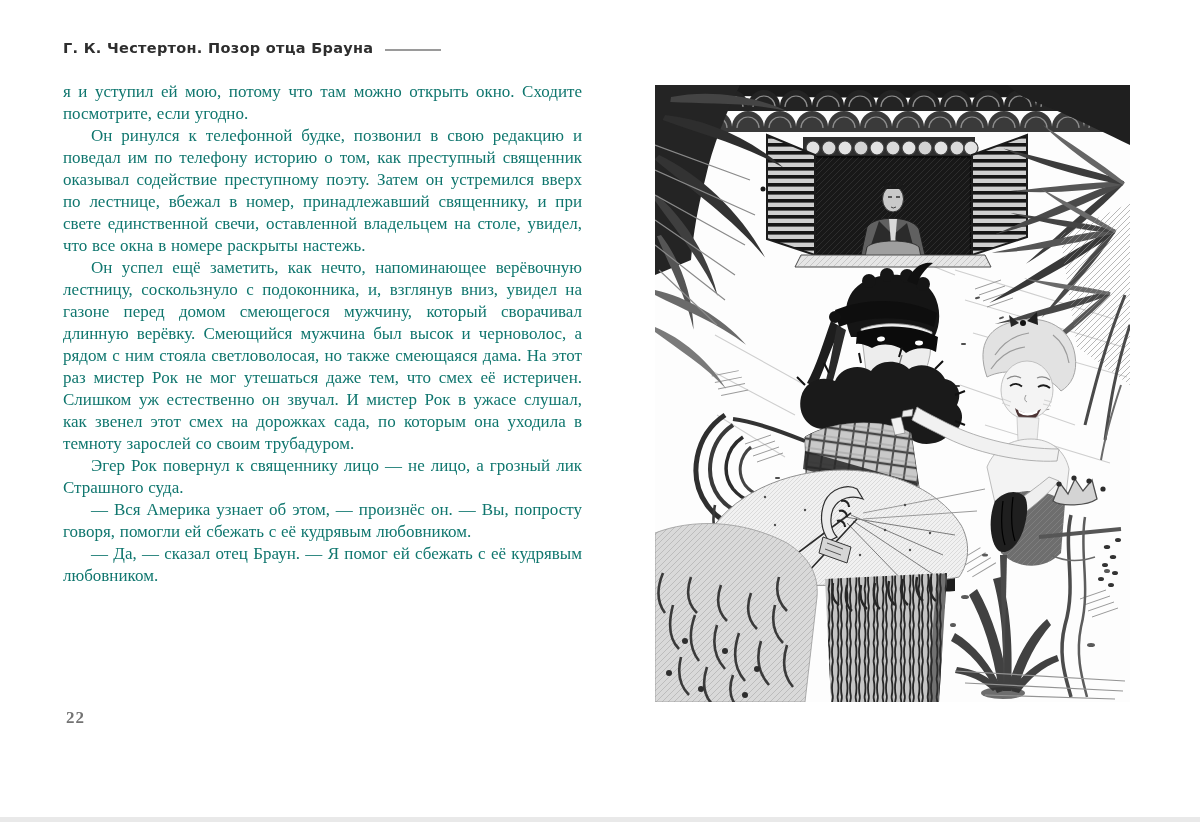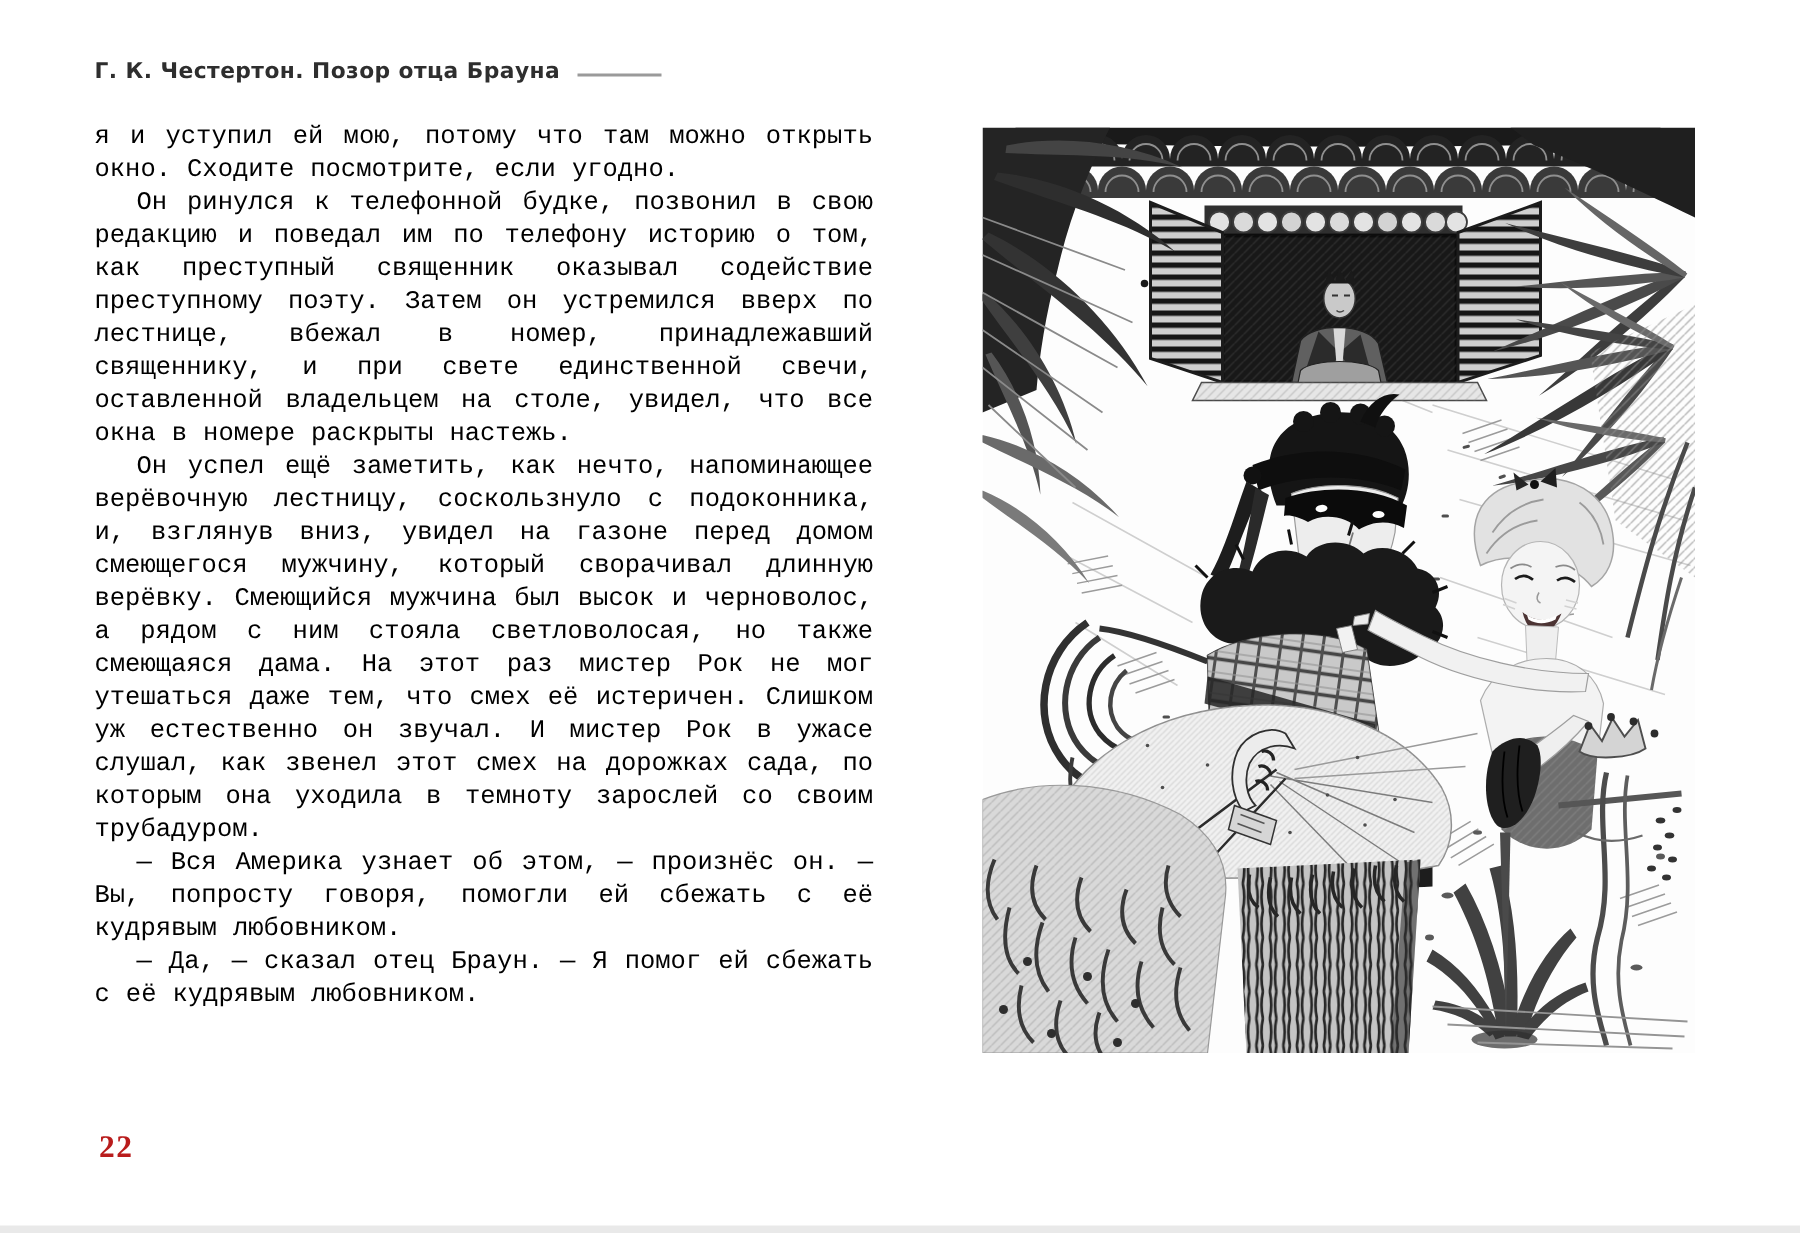--- a/index.html
+++ b/index.html
@@ -12,30 +12,30 @@
   
   .text-page{position:absolute;left:63px;top:40px;width:519px;}
   .running-header{
     display:flex;align-items:center;gap:12px;
     font-family:"DejaVu Sans",sans-serif;font-weight:700;
     font-size:14.5px;letter-spacing:.3px;color:#2e2e2e;
   }
   .header-rule{display:inline-block;width:56px;height:2px;background:#9a9a9a;margin-top:3px;}
   .body-text{
     margin-top:25px;
-    font-family:Liberation Mono, monospace;
-    font-size:17px;line-height:22px;color:#000000;
+    font-family:Liberation Serif, serif;
+    font-size:17px;line-height:22px;color:#0f766e;
     text-align:justify;word-spacing:.5px;
   }
   .body-text p{margin:0;text-indent:28px;}
   .body-text p.noindent{text-indent:0;}
   .page-number{
-    position:absolute;left:66px;top:752px;
-    font-family:"Liberation Serif",serif;font-size:21px;
-    font-weight:600;color:#b91c1c;letter-spacing:1px;
+    position:absolute;left:66px;top:708px;
+    font-family:"Liberation Serif",serif;font-size:17px;
+    font-weight:600;color:#737373;letter-spacing:1px;
   }
 
   
   .illo{position:absolute;left:655px;top:85px;width:475px;height:617px;}
 
   .bottom-strip{position:absolute;left:0;bottom:0;width:1200px;height:5px;background:#e9e9e9;}
 </style>
 </head>
 <body>
 
@@ -43,20 +43,21 @@
 
   <div class="text-page">
     <div class="running-header">
       <span>Г. К. Честертон. Позор отца Брауна</span>
       <span class="header-rule"></span>
     </div>
     <div class="body-text">
       <p class="noindent">я и уступил ей мою, потому что там можно открыть окно. Сходите посмотрите, если угодно.</p>
       <p>Он ринулся к телефонной будке, позвонил в свою редакцию и поведал им по телефону историю о том, как преступный священник оказывал содействие преступному поэту. Затем он устремился вверх по лестнице, вбежал в номер, принадлежавший священнику, и при свете единственной свечи, оставленной владельцем на столе, увидел, что все окна в номере раскрыты настежь.</p>
       <p>Он успел ещё заметить, как нечто, напоминающее верёвочную лестницу, соскользнуло с подоконника, и, взглянув вниз, увидел на газоне перед домом смеющегося мужчину, который сворачивал длинную верёвку. Смеющийся мужчина был высок и черноволос, а рядом с ним стояла светловолосая, но также смеющаяся дама. На этот раз мистер Рок не мог утешаться даже тем, что смех её истеричен. Слишком уж естественно он звучал. И мистер Рок в ужасе слушал, как звенел этот смех на дорожках сада, по которым она уходила в темноту зарослей со своим трубадуром.</p>
+      <p>Эгер Рок повернул к священнику лицо — не лицо, а грозный лик Страшного суда.</p>
       <p>— Вся Америка узнает об этом, — произнёс он. — Вы, попросту говоря, помогли ей сбежать с её кудрявым любовником.</p>
       <p>— Да, — сказал отец Браун. — Я помог ей сбежать с её кудрявым любовником.</p>
     </div>
   </div>
   <div class="page-number">22</div>
 
   <svg class="illo" viewBox="0 0 475 617" role="img" aria-label="Карандашный рисунок: мужчина в чёрной маске и бандане несёт на руках смеющуюся светловолосую даму; позади — открытое окно со ставнями, из которого смотрит мужчина, черепичная крыша, пальмовые листья, фонтан и агава.">
     <defs>
       <path id="frond" d="M0,0 C34,-12 78,-14 118,-2 C78,-6 36,2 0,5 Z" fill="currentColor"></path>
       <path id="sliver" d="M0,0 C40,-4 85,-4 125,2 C85,3 40,6 0,4 Z" fill="currentColor"></path>

